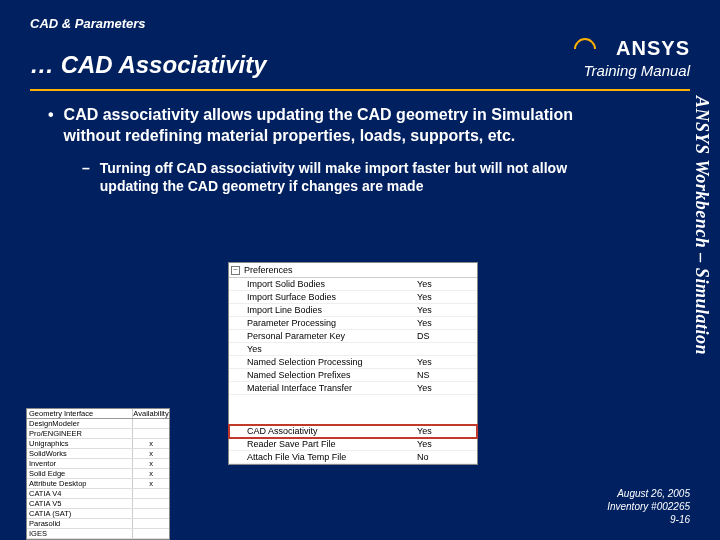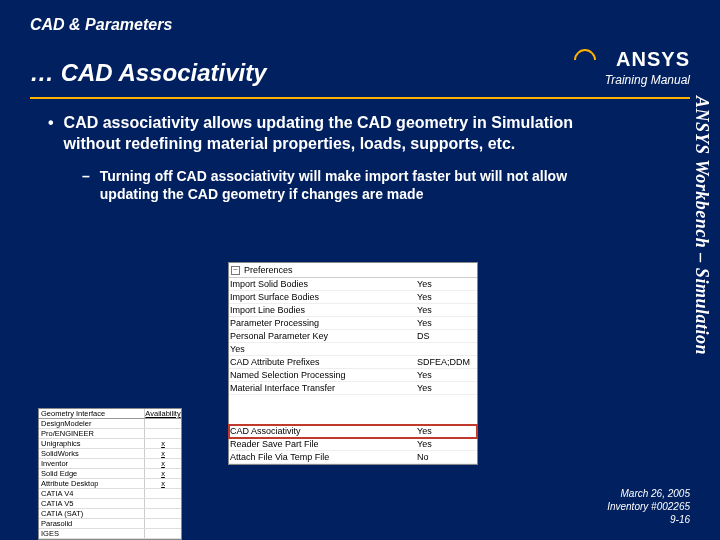--- a/index.html
+++ b/index.html
@@ -10,28 +10,28 @@
     font-family: Arial, Helvetica, sans-serif;
     position: relative;
     overflow: hidden;
   }
   .header {
     padding: 16px 30px 4px 30px;
   }
   .section-label {
     font-weight: bold;
     font-style: italic;
-    font-size: 16px;
+    font-size: 13px;
     color: #fff;
   }
   .title-row {
     display: flex;
     justify-content: space-between;
     align-items: flex-end;
-    margin-top: 14px;
+    margin-top: 6px;
   }
   .title {
     font-weight: bold;
     font-style: italic;
     font-size: 24px;
     color: #fff;
   }
   .logo-area {
     text-align: right;
   }
@@ -50,21 +50,21 @@
     transform: rotate(45deg);
   }
   .logo-text {
     font-weight: bold;
     font-size: 20px;
     letter-spacing: 1px;
     color: #fff;
   }
   .training-manual {
     font-style: italic;
-    font-size: 12px;
+    font-size: 15px;
     color: #fff;
     margin-top: 2px;
   }
   .rule {
     height: 2px;
     background: #ffb000;
     margin: 6px 30px 0 30px;
   }
   .content {
     padding: 14px 40px 0 48px;
@@ -124,47 +124,47 @@
     border: 1px solid #777;
     display: inline-flex;
     align-items: center;
     justify-content: center;
     font-size: 8px;
     line-height: 1;
     color: #555;
   }
   .prefs-row {
     display: flex;
-    padding: 1px 2px 1px 1px;
+    padding: 1px 2px 1px 18px;
     border-bottom: 1px solid #eee;
   }
   .prefs-row .k { flex: 1; }
   .prefs-row .v { width: 58px; }
   .prefs-row.hl {
     outline: 2px solid #c0392b;
     outline-offset: -1px;
     margin-top: 30px;
   }
   .avail-table {
     position: absolute;
-    left: 38px;
+    left: 26px;
     top: 408px;
     width: 144px;
     background: #fff;
     color: #000;
     font-size: 7.5px;
     border: 1px solid #888;
   }
   .avail-row {
     display: flex;
     border-bottom: 1px solid #ddd;
   }
   .avail-row.head { font-weight: normal; border-bottom: 1px solid #999; }
   .avail-row .c1 { flex: 1; padding: 0 2px; border-right: 1px solid #ccc; }
-  .avail-row .c2 { width: 36px; text-align: center; text-decoration: underline; }
+  .avail-row .c2 { width: 36px; text-align: center; }
   .footer {
     position: absolute;
     right: 30px;
     bottom: 14px;
     text-align: right;
     font-size: 10px;
     font-style: italic;
     color: #fff;
     line-height: 1.3;
   }
@@ -223,26 +223,26 @@
         <div class="v">Yes</div>
       </div>
       <div class="prefs-row">
         <div class="k">Personal Parameter Key</div>
         <div class="v">DS</div>
       </div>
       <div class="prefs-row">
         <div class="v">Yes</div>
       </div>
       <div class="prefs-row">
-        <div class="k">CAD Attribute Prefixes</div>
-        <div class="v">SDFEA;DDM</div>
-      </div>
-      <div class="prefs-row">
         <div class="k">Named Selection Processing</div>
         <div class="v">Yes</div>
+      </div>
+      <div class="prefs-row">
+        <div class="k">Named Selection Prefixes</div>
+        <div class="v">NS</div>
       </div>
       <div class="prefs-row">
         <div class="k">Material Interface Transfer</div>
         <div class="v">Yes</div>
       </div>
       <div class="prefs-row hl">
         <div class="k">CAD Associativity</div>
         <div class="v">Yes</div>
       </div>
       <div class="prefs-row">
@@ -307,16 +307,16 @@
         <div class="c2"></div>
       </div>
       <div class="avail-row">
         <div class="c1">IGES</div>
         <div class="c2"></div>
       </div>
     </div>
 </div>
 
 <div class="footer">
-  <div>March 26, 2005</div>
+  <div>August 26, 2005</div>
   <div>Inventory #002265</div>
   <div>9-16</div>
 </div>
 
 </body></html>

